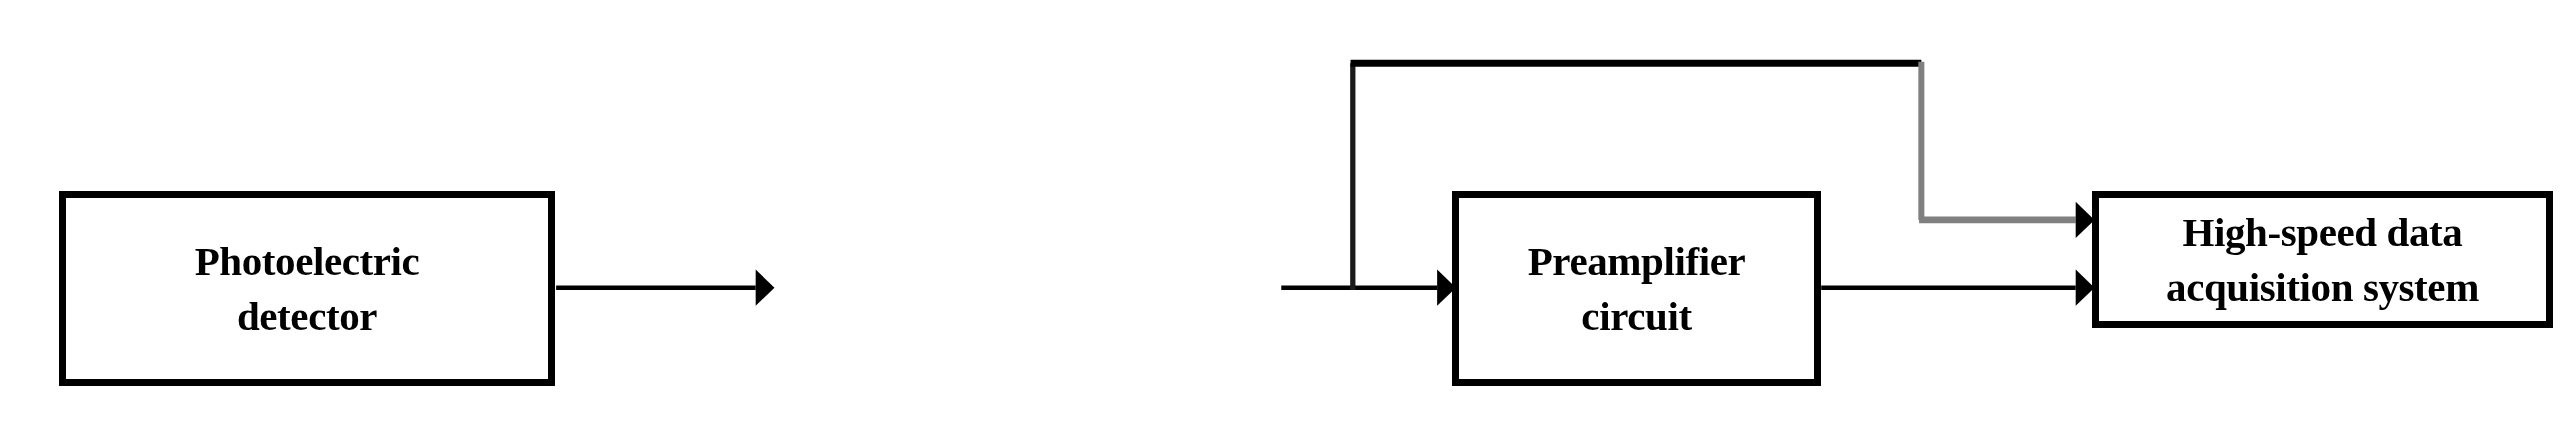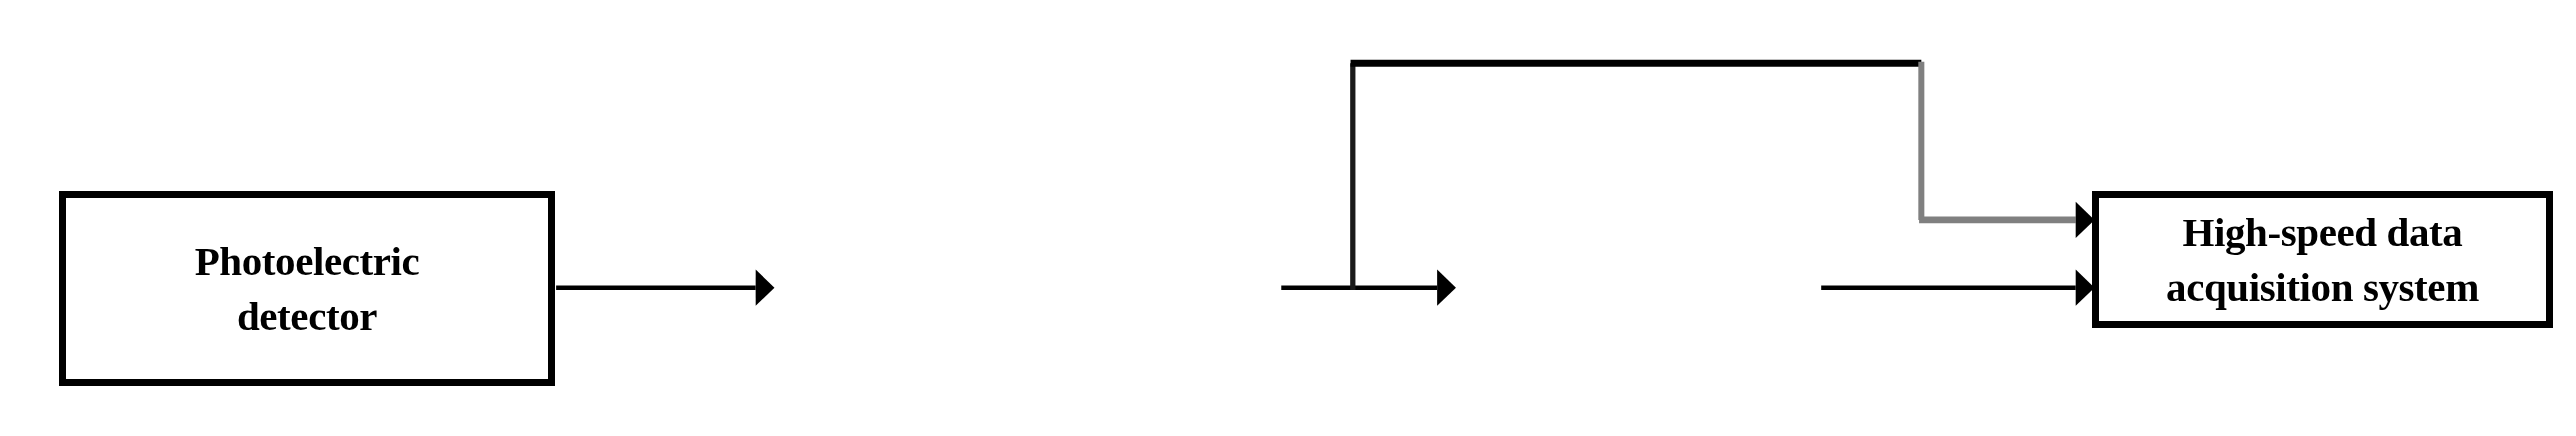--- a/index.html
+++ b/index.html
@@ -82,20 +82,24 @@
       <polygon points="2728,268 2728,316 2753,292" fill="#000000"></polygon>
     </g>
   </svg>
 
   <div class="block" style="left:39px; top:191px; width:496px; height:195px;">
     <span class="block-label">Photoelectric
 detector</span>
   </div>
 
 
+  <div class="block" style="left:1432px; top:191px; width:369px; height:195px;">
+    <span class="block-label">Preamplifier
+circuit</span>
+  </div>
 
   <div class="block" style="left:2072px; top:191px; width:461px; height:137px;">
     <span class="block-label">High-speed data
 acquisition system</span>
   </div>
 
 </div>
 
 
 </body></html>

